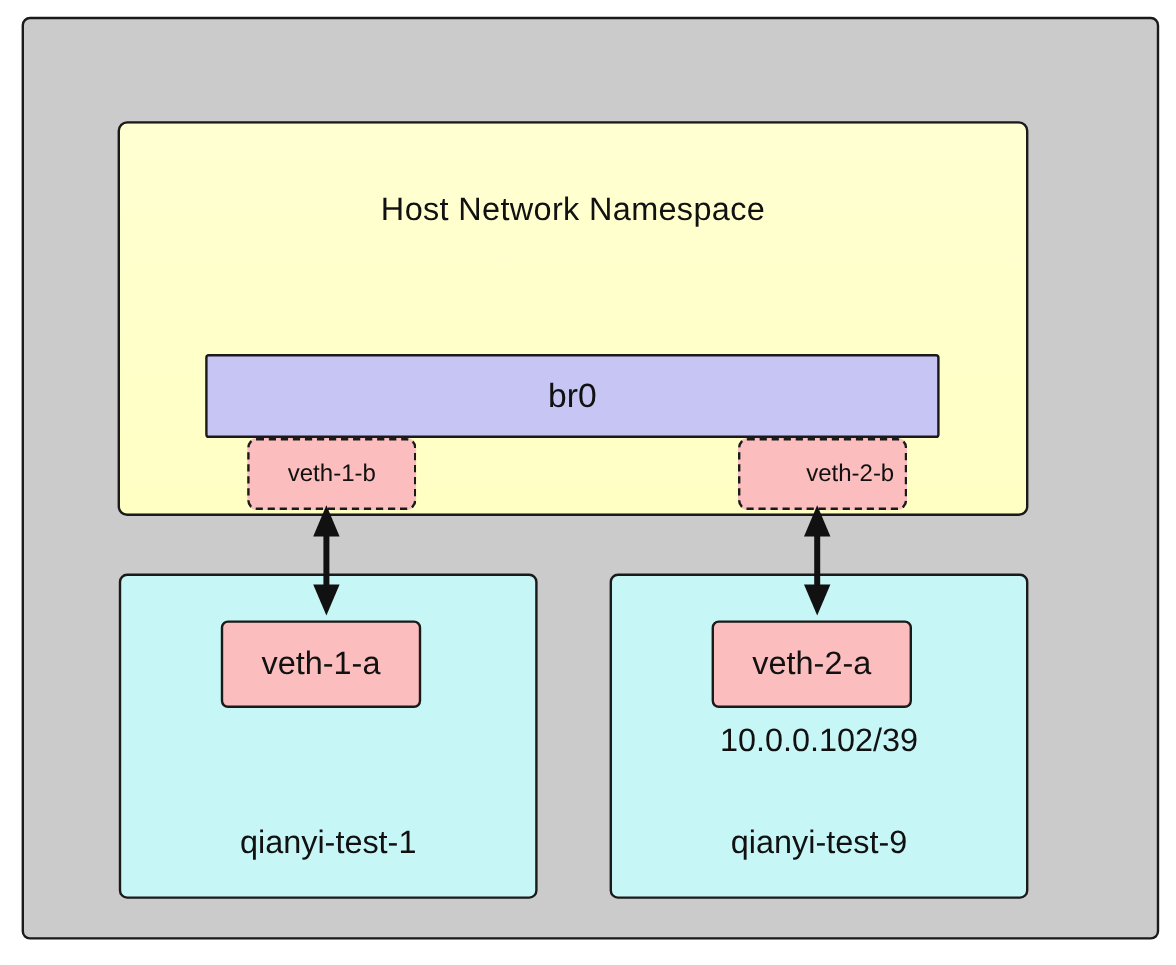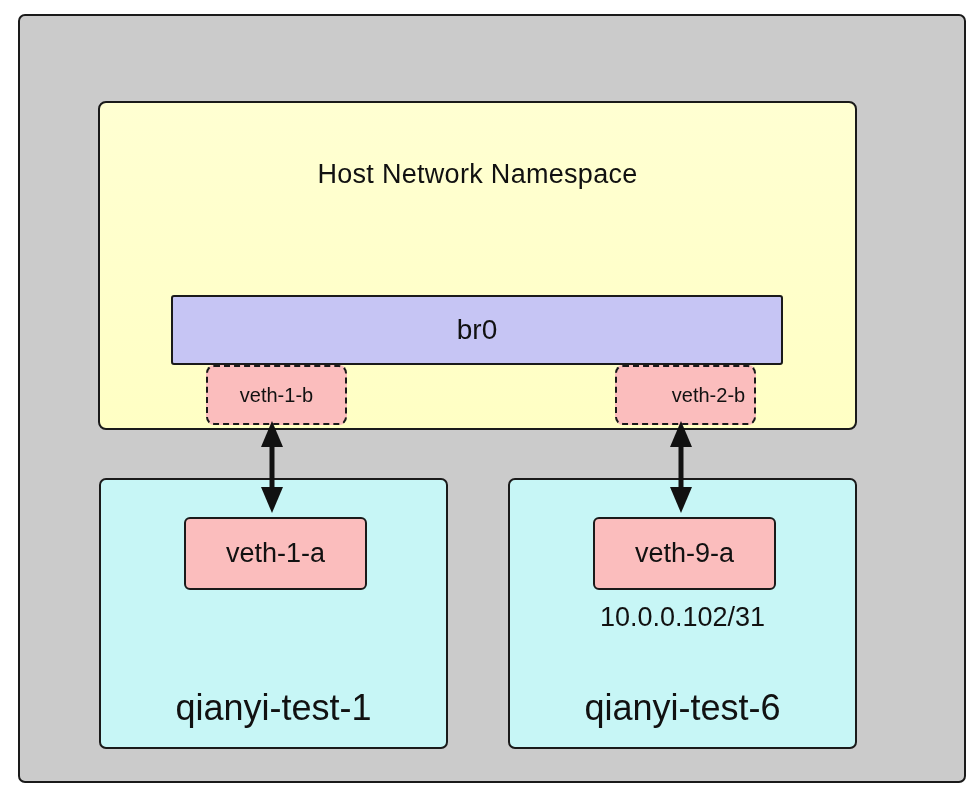--- a/index.html
+++ b/index.html
@@ -75,38 +75,38 @@
     background: #c7f6f6;
     border: 2px solid #1a1a1a;
     border-radius: 7px;
   }
   .ns-card.n1 { left: 79px; }
   .ns-card.n2 { left: 488px; }
 
   
   .veth-if {
     left: 83px; top: 37px;
-    width: 183px; height: 73px;
+    width: 167px; height: 73px;
     background: #fbbdbd;
     border: 2px solid #1a1a1a;
     border-radius: 6px;
     display: flex; align-items: center; justify-content: center;
     font-size: 27px;
   }
   .ns-ip {
     left: 0; top: 122px;
     width: 100%;
     text-align: center;
     font-size: 27px;
   }
   .ns-name {
     left: 0; top: 207px;
     width: 100%;
     text-align: center;
-    font-size: 36px;
+    font-size: 27px;
   }
 
   
   #arrow-layer {
     position: absolute;
     left: 0; top: 0;
     width: 980px; height: 804px;
     pointer-events: none;
   }
 </style>
@@ -135,24 +135,24 @@
 
     <div class="abs ns-card n1">
       <div class="abs veth-if">
         <span>veth-1-a</span>
       </div>
       <div class="abs ns-name">qianyi-test-1</div>
     </div>
 
     <div class="abs ns-card n2">
       <div class="abs veth-if">
-        <span>veth-9-a</span>
+        <span>veth-2-a</span>
       </div>
-      <div class="abs ns-ip">10.0.0.102/31</div>
-      <div class="abs ns-name">qianyi-test-6</div>
+      <div class="abs ns-ip">10.0.0.102/39</div>
+      <div class="abs ns-name">qianyi-test-9</div>
     </div>
 
   </div>
 
   <svg id="arrow-layer" viewBox="0 0 980 804" xmlns="http://www.w3.org/2000/svg">
     <g fill="#111111" stroke="none">
       <line x1="272" y1="442" x2="272" y2="492" stroke="#111111" stroke-width="5"></line>
       <polygon points="272,421 261,447 283,447"></polygon>
       <polygon points="272,513 261,487 283,487"></polygon>
     </g>

